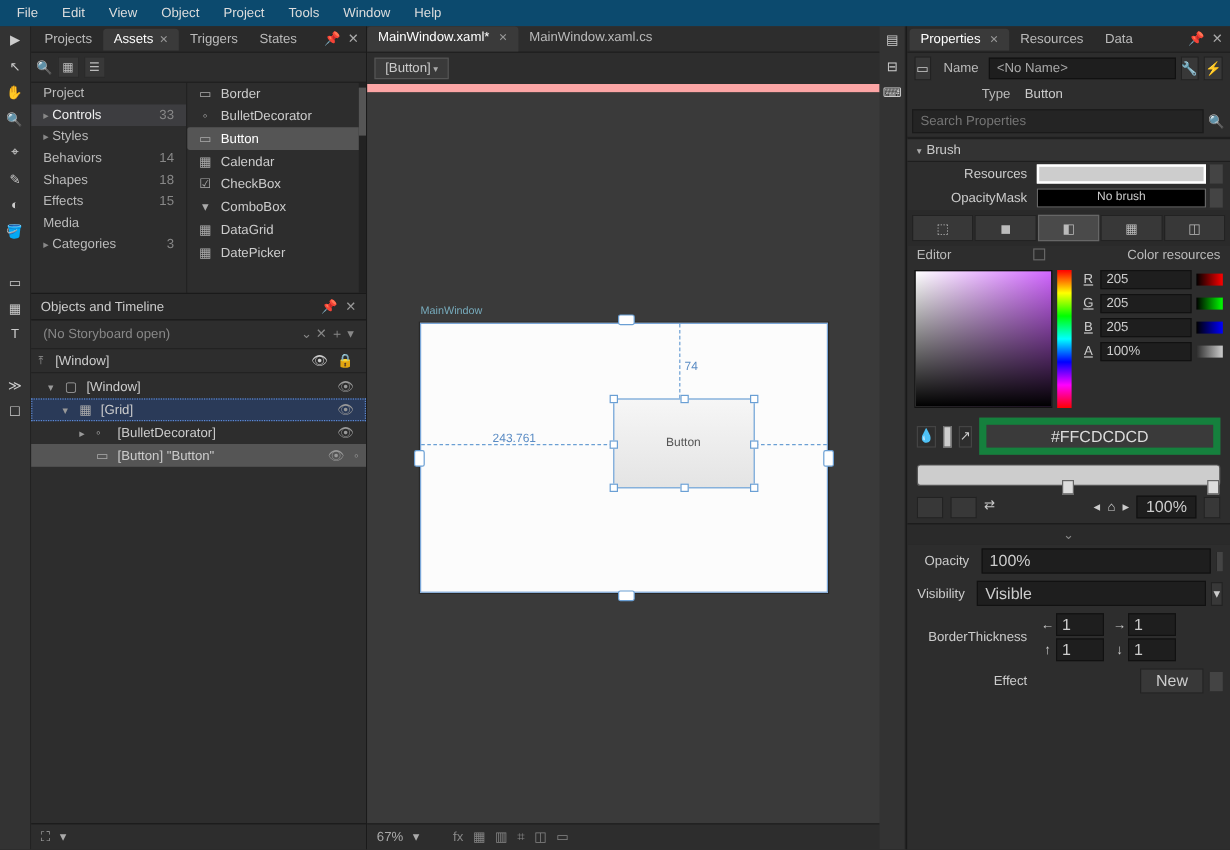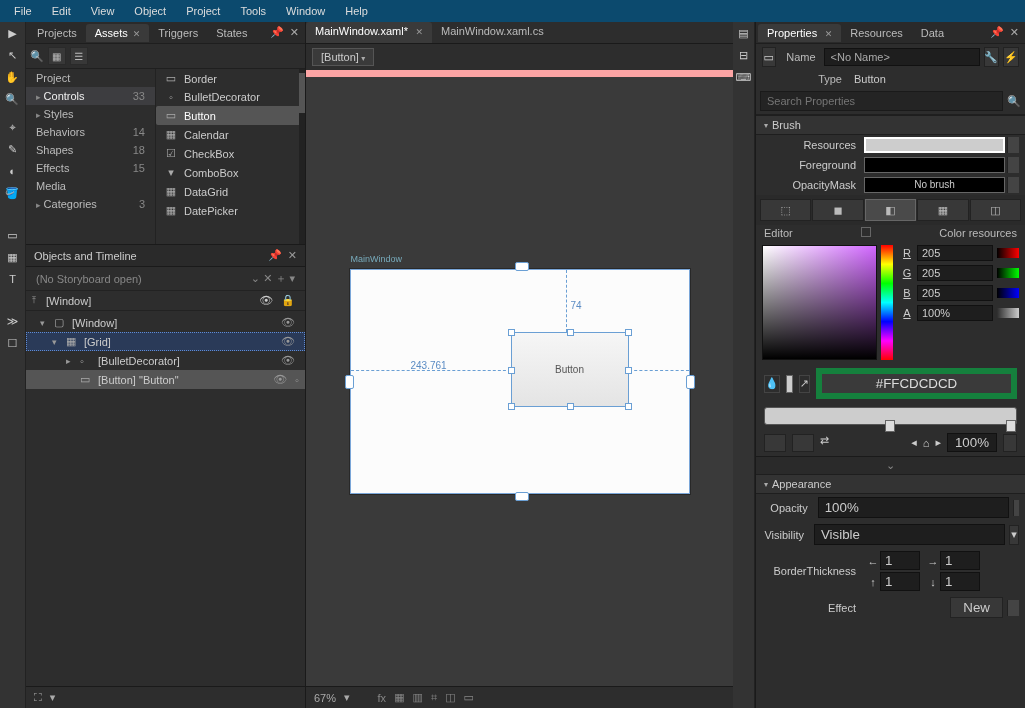--- a/index.html
+++ b/index.html
@@ -394,25 +394,20 @@
 
   <div class="section-hdr">
         <span>Brush</span>
       </div>
   <div class="brush-row">
         <div class="brush-label">Resources</div>
         <div class="swatch sel" style="background:#cdcdcd"></div>
         <div class="swatch-mini"></div>
       </div>
   <div class="brush-row">
-        <div class="brush-label">Foreground</div>
-        <div class="swatch"></div>
-        <div class="swatch-mini"></div>
-      </div>
-  <div class="brush-row">
         <div class="brush-label">OpacityMask</div>
         <div class="swatch" style="background:#000000">
           <div class="txt">No brush</div>
         </div>
         <div class="swatch-mini"></div>
       </div>
 
   <div class="btype-row">
     <div class="btype">⬚</div>
     <div class="btype">◼</div>
@@ -473,23 +468,20 @@
     <div class="btn" style="background:transparent;border:none">⇄</div>
     <div style="flex:1"></div>
     <span>◂</span>
     <span>⌂</span>
     <span>▸</span>
     <input style="width: 50px; background: rgb(30, 30, 30); border: 1px solid rgb(17, 17, 17); color: rgb(204, 204, 204); padding: 1px 4px; text-align: center;" value="100%">
     <div class="btn" style="width:14px"></div>
   </div>
   <div class="divider-arrow">⌄</div>
 
-  <div class="section-hdr">
-        <span>Appearance</span>
-      </div>
   <div class="app-row">
         <div class="app-label">Opacity</div>
         <input class="app-input" value="100%" style="">
         <div class="swatch-mini"></div>
       </div>
   <div class="app-row">
         <div class="app-label">Visibility</div>
         <input class="app-input" value="Visible" style="">
         <div class="prop-iconbtn">▾</div>
       </div>

